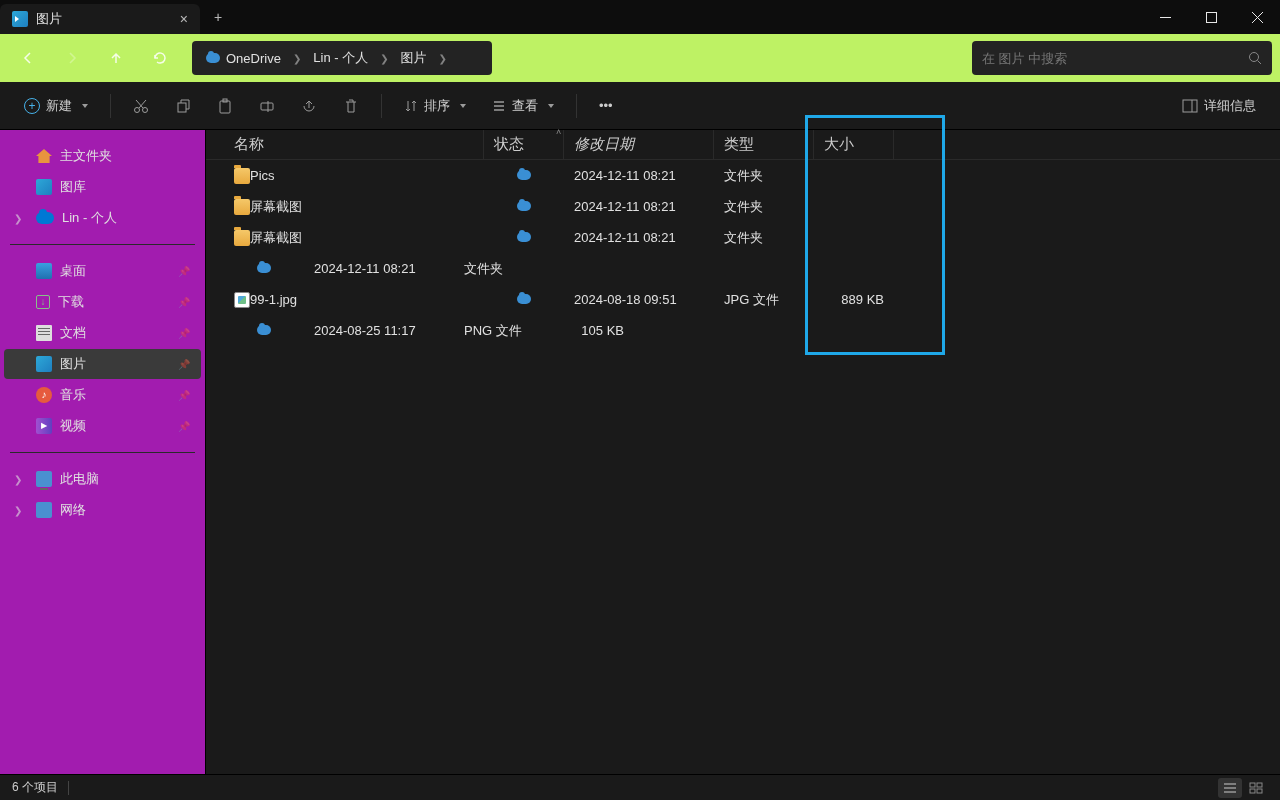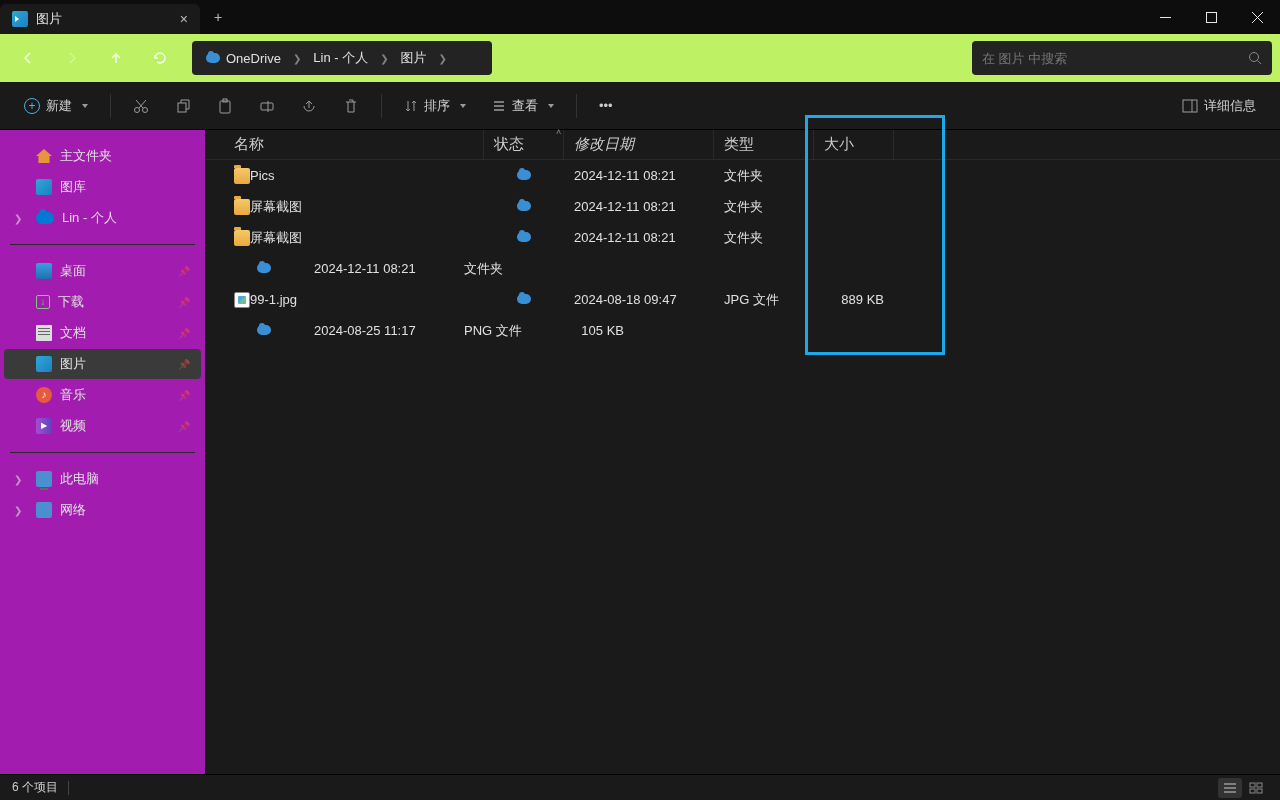--- a/index.html
+++ b/index.html
@@ -346,21 +346,21 @@
           <div class="cell c-date">2024-12-11 08:21</div>
           <div class="cell c-type">文件夹</div>
           <div class="cell c-size"></div>
         </div>
         <div class="row">
           <div class="cell c-name">
             <span class="ico ico-img"></span>
             <span>99-1.jpg</span>
           </div>
           <div class="cell c-status"><span class="ico-cloud-sm"></span></div>
-          <div class="cell c-date">2024-08-18 09:47</div>
+          <div class="cell c-date">2024-08-18 09:51</div>
           <div class="cell c-type">JPG 文件</div>
           <div class="cell c-size">889 KB</div>
         </div>
         <div class="row">
           <div class="cell c-status"><span class="ico-cloud-sm"></span></div>
           <div class="cell c-date">2024-08-25 11:17</div>
           <div class="cell c-type">PNG 文件</div>
           <div class="cell c-size">105 KB</div>
         </div>
       </div>

